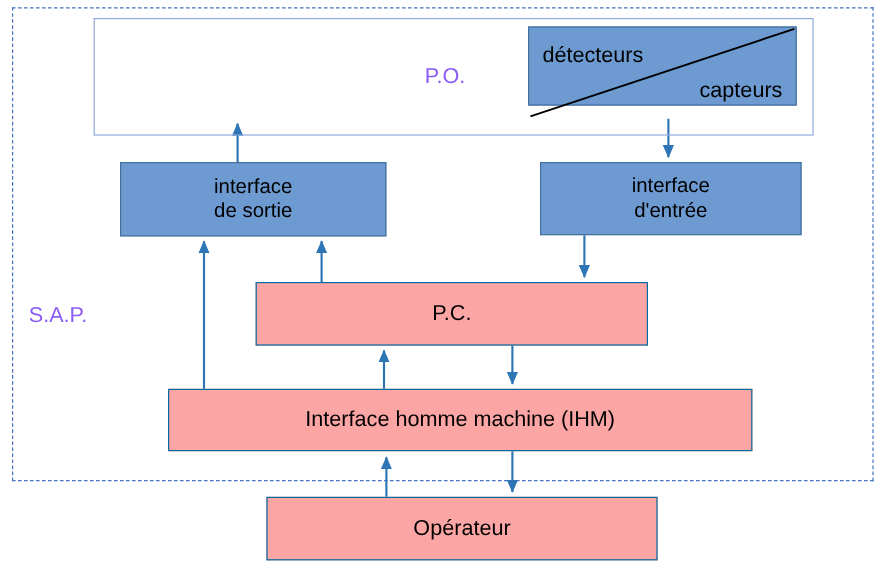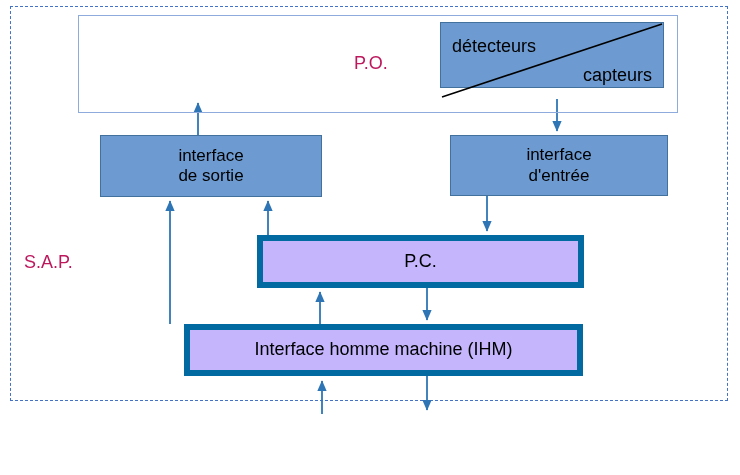--- a/index.html
+++ b/index.html
@@ -32,41 +32,40 @@
     color: #000000;
     line-height: 1.18;
     white-space: pre-line;
     z-index: 3;
   }
   .filled {
     background: #6d9bd1;
     border: 1px solid #41719c;
   }
   .plain {
-    background: #c4b5fd;
-    border: 6px solid #0369a1;
-    margin-left: 44px;
+    background: #fca5a5;
+    border: 1px solid #0369a1;
   }
   .group-frame {
     position: absolute;
     box-sizing: border-box;
     background: transparent;
     border: 1px solid #8faadc;
     z-index: 1;
   }
   .outer-dashed {
     position: absolute;
     box-sizing: border-box;
     border: 1px dashed #4472c4;
     background: transparent;
     z-index: 0;
   }
   .free-label {
     position: absolute;
-    color: #be185d;
+    color: #8b5cf6;
     white-space: nowrap;
     z-index: 4;
   }
   .fs17 { font-size: 17px; text-align: center; }
   .fs18 { font-size: 18px; }
 </style>
 </head>
 <body>
 
 <div id="canvas">
@@ -139,18 +138,21 @@
 
   <div class="box filled fs17" style="left:450px; top:135px; width:218px; height:61px;">
     <span>interface
 d'entrée</span>
   </div>
 
   <div class="box plain fs18" style="left:213px; top:235px; width:327px; height:53px;">
     <span>P.C.</span>
   </div>
 
-  <div class="box plain fs18" style="left:140px; top:324px; width:399px; height:52px;">
+  <div class="box plain fs18" style="left:140px; top:324px; width:487px; height:52px;">
     <span>Interface homme machine (IHM)</span>
   </div>
 
+  <div class="box plain fs18" style="left:222px; top:414px; width:326px; height:53px;">
+    <span>Opérateur</span>
+  </div>
 
 </div>
 
 </body></html>

